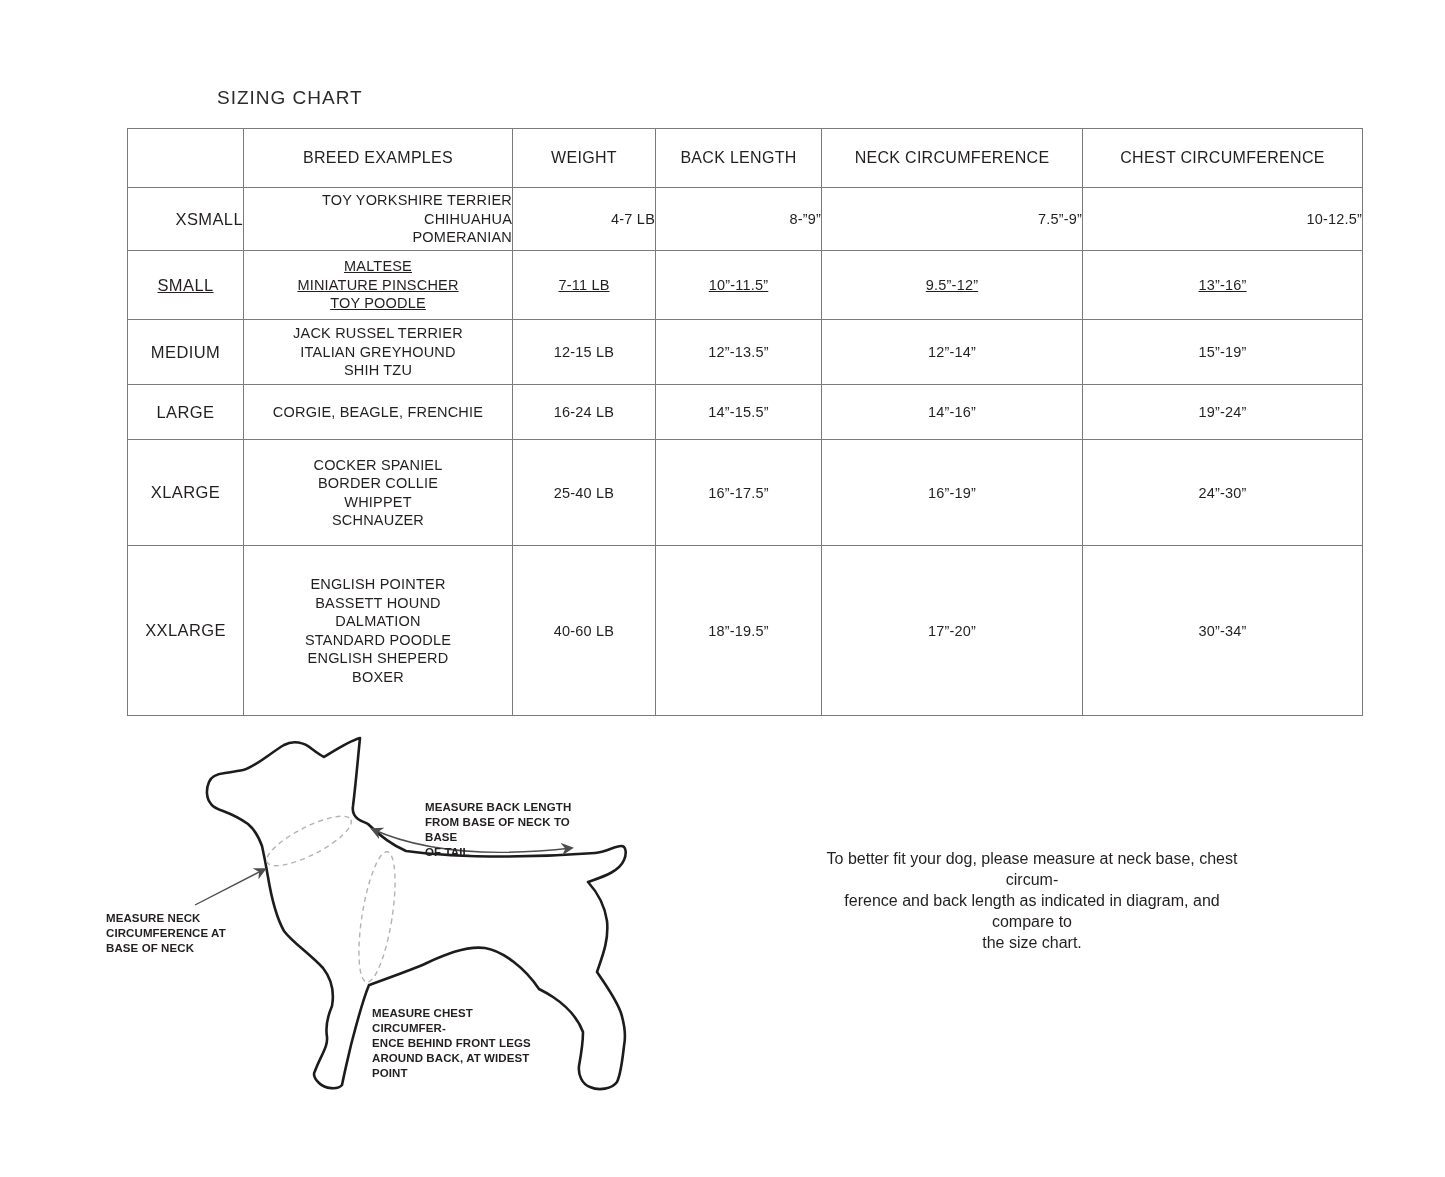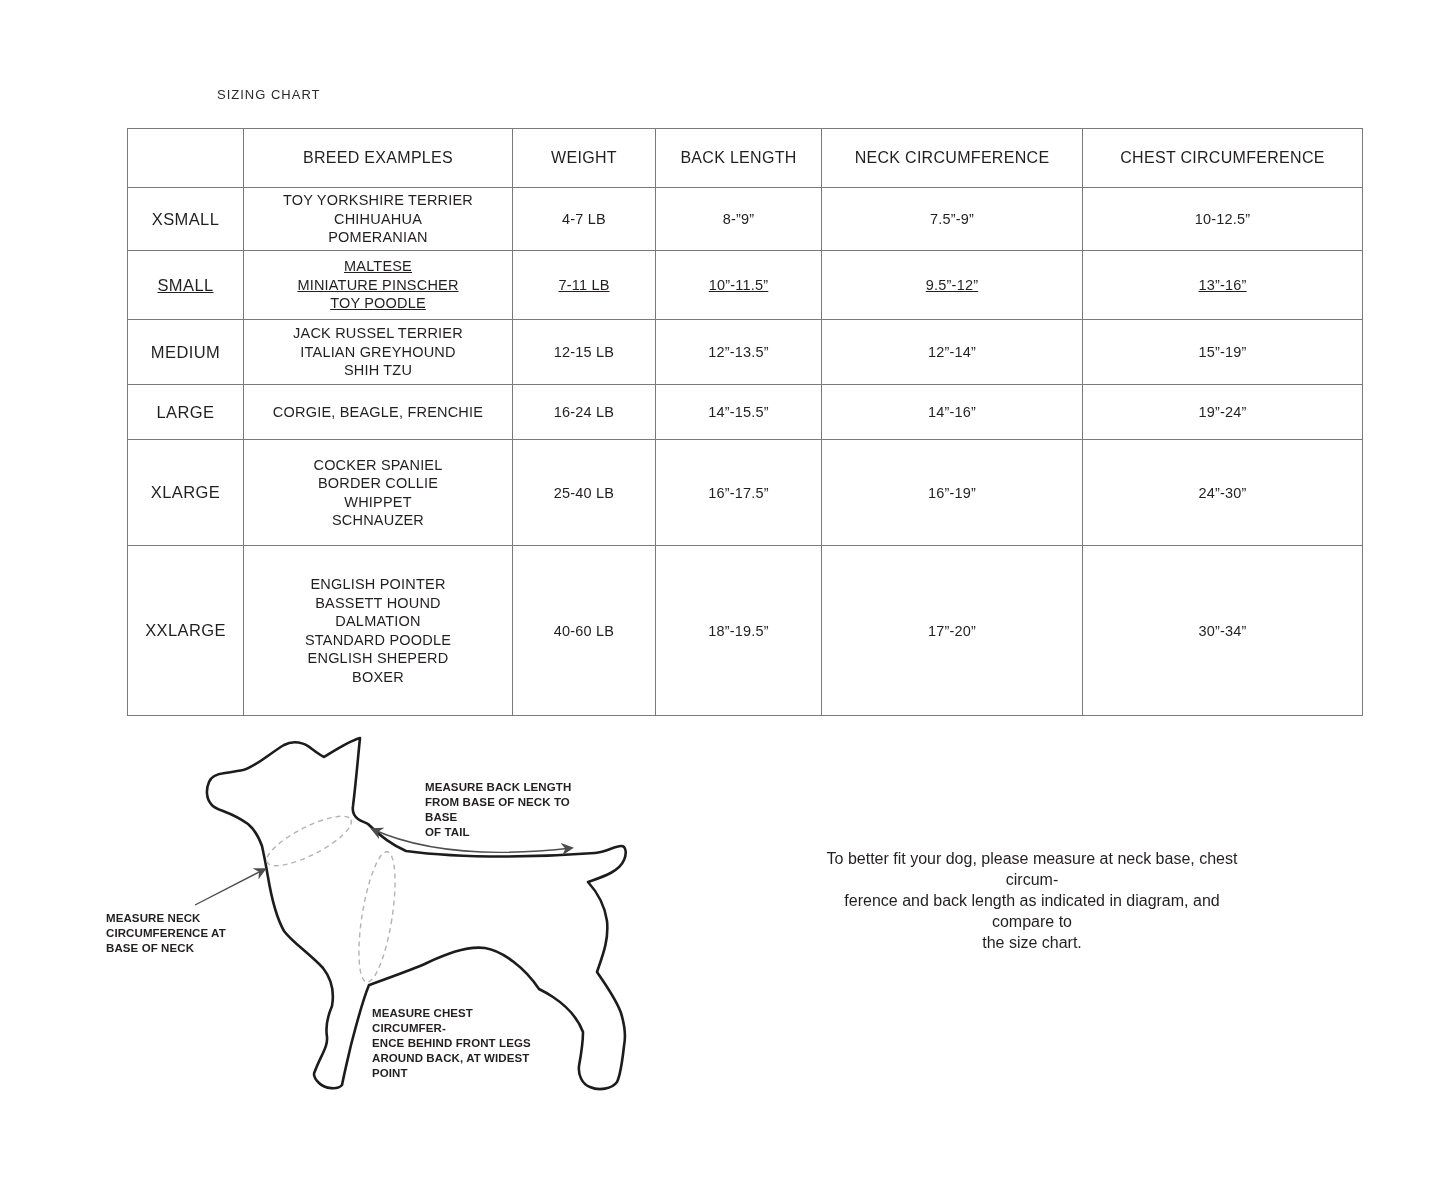--- a/index.html
+++ b/index.html
@@ -2,39 +2,39 @@
 <html style="--background: #ffffff; --text: #231f20; --table-border: #7a7a7a; --dog-outline: #1c1c1c; --dashed-line: #b3b3b3; --arrow: #4d4d4d;"><head>
 <meta charset="utf-8">
 <style>
   html,body { margin:0; padding:0; background:#ffffff; }
   #canvas {
     position:relative; width:1445px; height:1177px; background:var(--background,#ffffff);
     font-family:"Liberation Sans", sans-serif; color:var(--text,#231f20); overflow:hidden;
   }
   .title {
     position:absolute; left:217px; top:87px;
-    font-size:13px; letter-spacing:1px; color:#2b2b2b;
+    font-size:19px; letter-spacing:1px; color:#2b2b2b;
   }
   table.sizing {
     position:absolute; left:127px; top:122px; width:1235px;
     border-collapse:collapse; table-layout:fixed;margin-top:6px;
   }
   table.sizing th, table.sizing td {
     border:1px solid var(--table-border,#7a7a7a);
     vertical-align:middle; text-align:center; padding:0; font-weight:400;
     color:var(--text,#231f20);
   }
   table.sizing th { font-size:16px; letter-spacing:0.3px; height:58px; }
   td.size  { font-size:16.5px; letter-spacing:0.4px; }
   td.breeds{
     text-align:left; padding-left:54px; font-size:14.5px; line-height:18.5px;
     white-space:pre-line; letter-spacing:0.2px;
   }
   td.val   { font-size:14.5px; letter-spacing:0.2px; }
-  tr.r0 td { height:62px; }
+  tr.r0 td { height:62px;text-align:right; }
   tr.r1 td { height:68px;text-decoration:underline; }
   tr.r2 td { height:64px; }
   tr.r3 td { height:54px; }
   tr.r4 td { height:105px; }
   tr.r5 td { height:169px; }
 
   .dog-svg { position:absolute; left:95px; top:725px; }
   .dog-outline {
     fill:#ffffff; stroke:var(--dog-outline,#1c1c1c); stroke-width:2.6;
     stroke-linejoin:round; stroke-linecap:round;
@@ -42,21 +42,21 @@
   .dash {
     fill:none; stroke:var(--dashed-line,#b3b3b3); stroke-width:1.4;
     stroke-dasharray:5 4;
   }
   .arrowline { fill:none; stroke:var(--arrow,#4d4d4d); stroke-width:1.4; }
 
   .diag-label {
     position:absolute; font-size:11.5px; line-height:15px; font-weight:700;
     letter-spacing:0.1px; white-space:pre-line; color:var(--text,#231f20);
   }
-  #lbl-back  { left:425px; top:780px;  width:180px; }
+  #lbl-back  { left:425px; top:800px;  width:180px; }
   #lbl-neck  { left:106px; top:911px;  width:130px; }
   #lbl-chest { left:372px; top:1006px; width:175px; }
 
   .note {
     position:absolute; left:812px; width:440px; text-align:center;
     font-size:16px; line-height:21px; white-space:pre-line;
   }
   #note1 { top:848px; }
   #note2 { top:928px; }
 </style>

